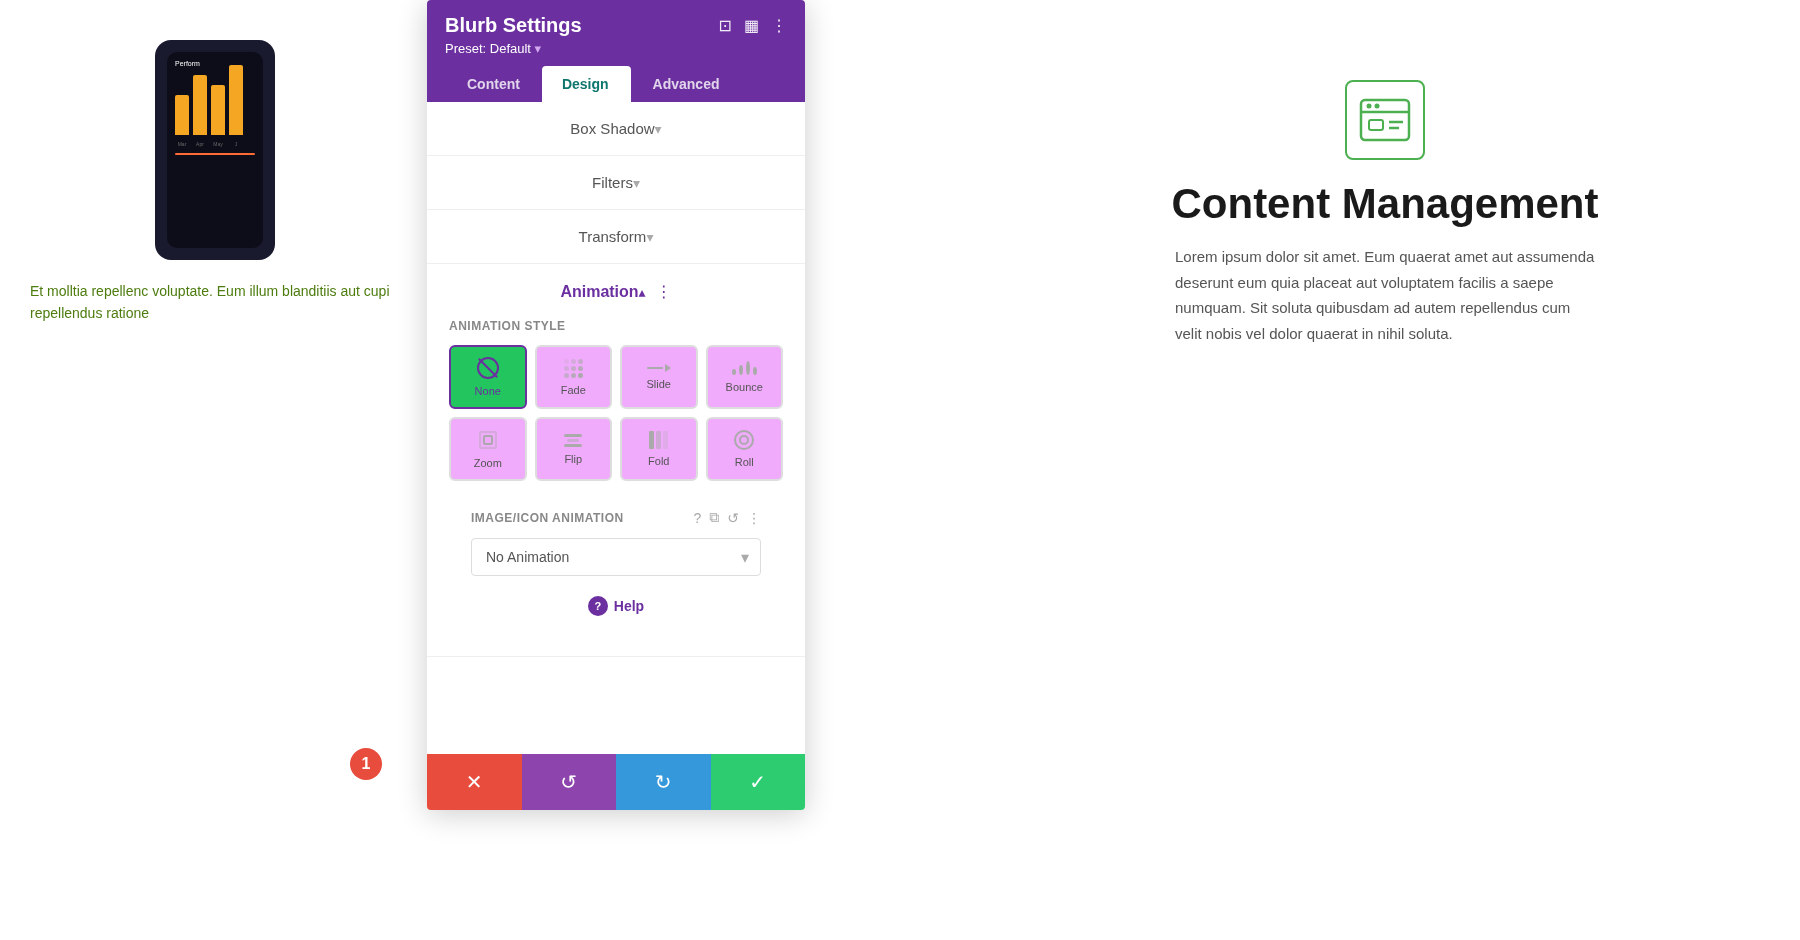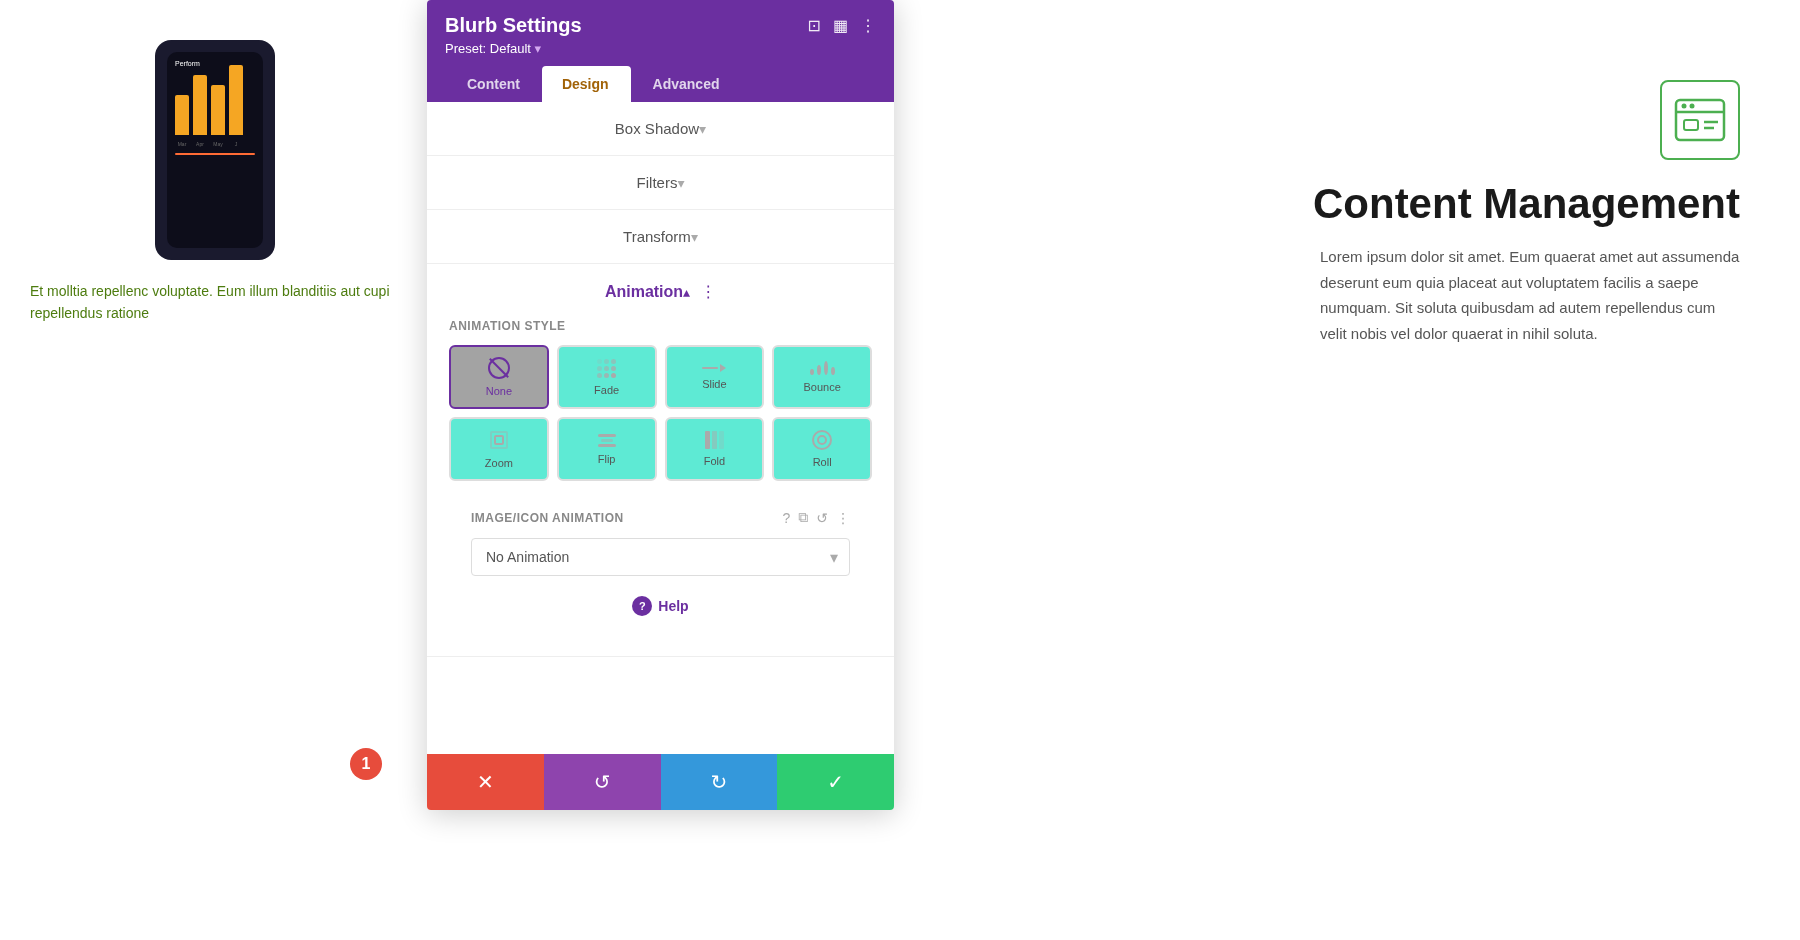--- a/index.html
+++ b/index.html
@@ -118,21 +118,21 @@
       align-items: center;
       justify-content: center;
       z-index: 10;
     }
 
     .right-content {
       flex: 1;
       padding: 80px 60px;
       display: flex;
       flex-direction: column;
-      align-items: flex-end;
+      align-items: center;
       padding-left: 600px;
     }
 
     .content-icon-wrapper {
       width: 80px;
       height: 80px;
       border: 2px solid #4CAF50;
       border-radius: 8px;
       display: flex;
       align-items: center;
@@ -158,21 +158,21 @@
       color: #555;
       line-height: 1.7;
       max-width: 420px;
     }
 
     
     .settings-panel {
       position: absolute;
       top: 0;
       left: 427px;
-      width: 467px;
+      width: 378px;
       height: 810px;
       background: #fff;
       box-shadow: 0 4px 30px rgba(0,0,0,0.2);
       border-radius: 4px;
       display: flex;
       flex-direction: column;
       z-index: 100;
       overflow: hidden;
     }
 
@@ -228,21 +228,21 @@
       font-size: 14px;
       font-weight: 600;
       color: rgba(255,255,255,0.8);
       cursor: pointer;
       border-radius: 4px 4px 0 0;
       transition: background 0.2s;
     }
 
     .panel-tab.active {
       background: #fff;
-      color: #a16207;
+      color: #0f766e;
       padding-left: 20px;
     }
 
     
     .panel-body {
       flex: 1;
       overflow-y: auto;
       padding: 0;
     }
 
@@ -301,28 +301,28 @@
 
     .anim-item {
       border: 2px solid #ddd;
       border-radius: 6px;
       display: flex;
       flex-direction: column;
       align-items: center;
       justify-content: center;
       padding: 10px 6px;
       cursor: pointer;
-      background: #5eead4;
+      background: #f0abfc;
       gap: 6px;
       transition: border-color 0.2s;
     }
 
     .anim-item.active {
       border-color: #6b2fa0;
-      background: #a3a3a3;
+      background: #22c55e;
     }
 
     .anim-item-label {
       font-size: 11px;
       color: #555;
       font-weight: 500;
     }
 
     .anim-item.active .anim-item-label {
       color: #6b2fa0;

